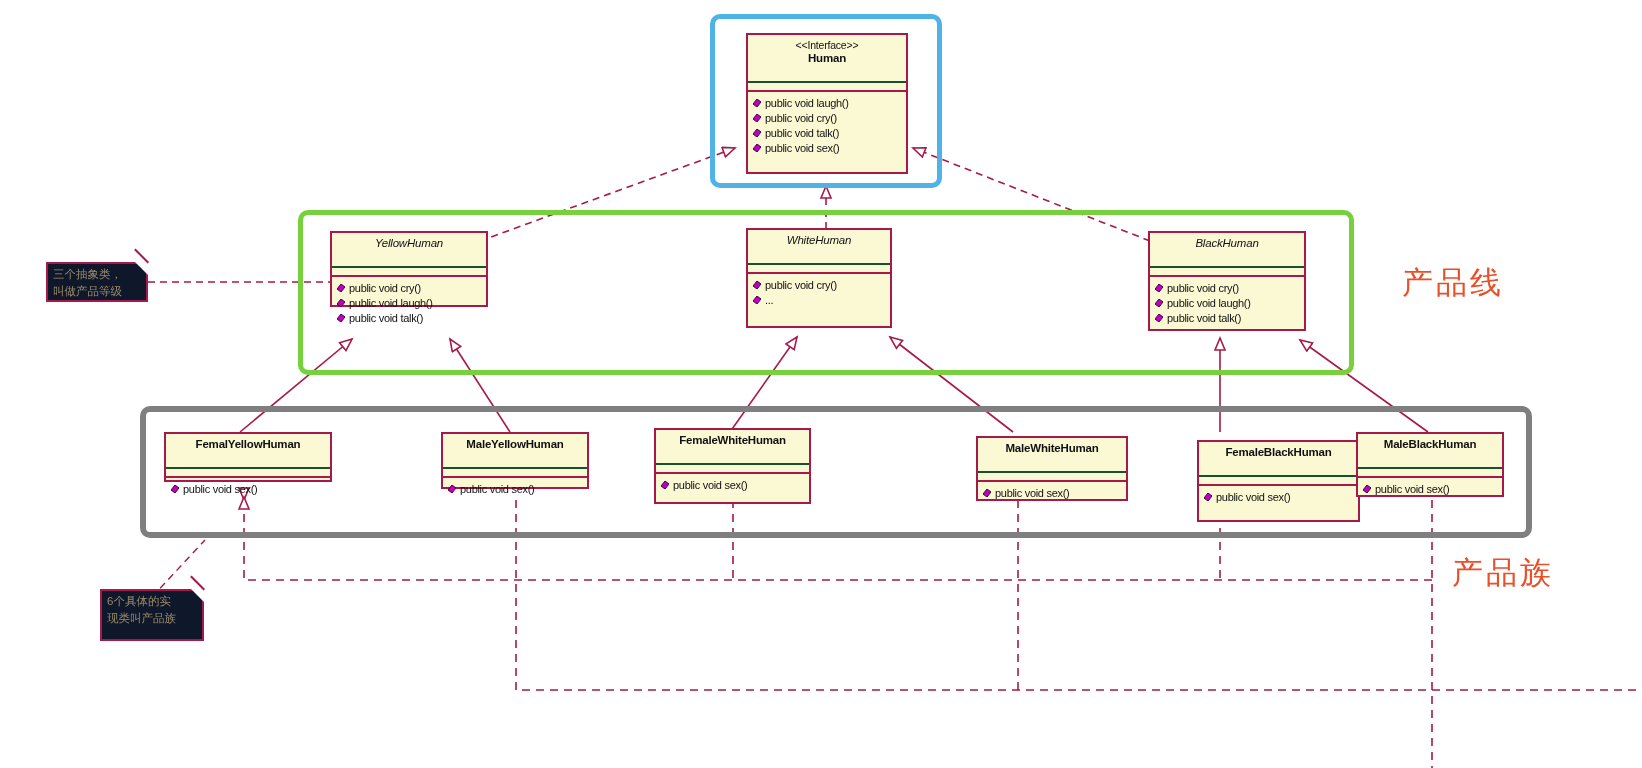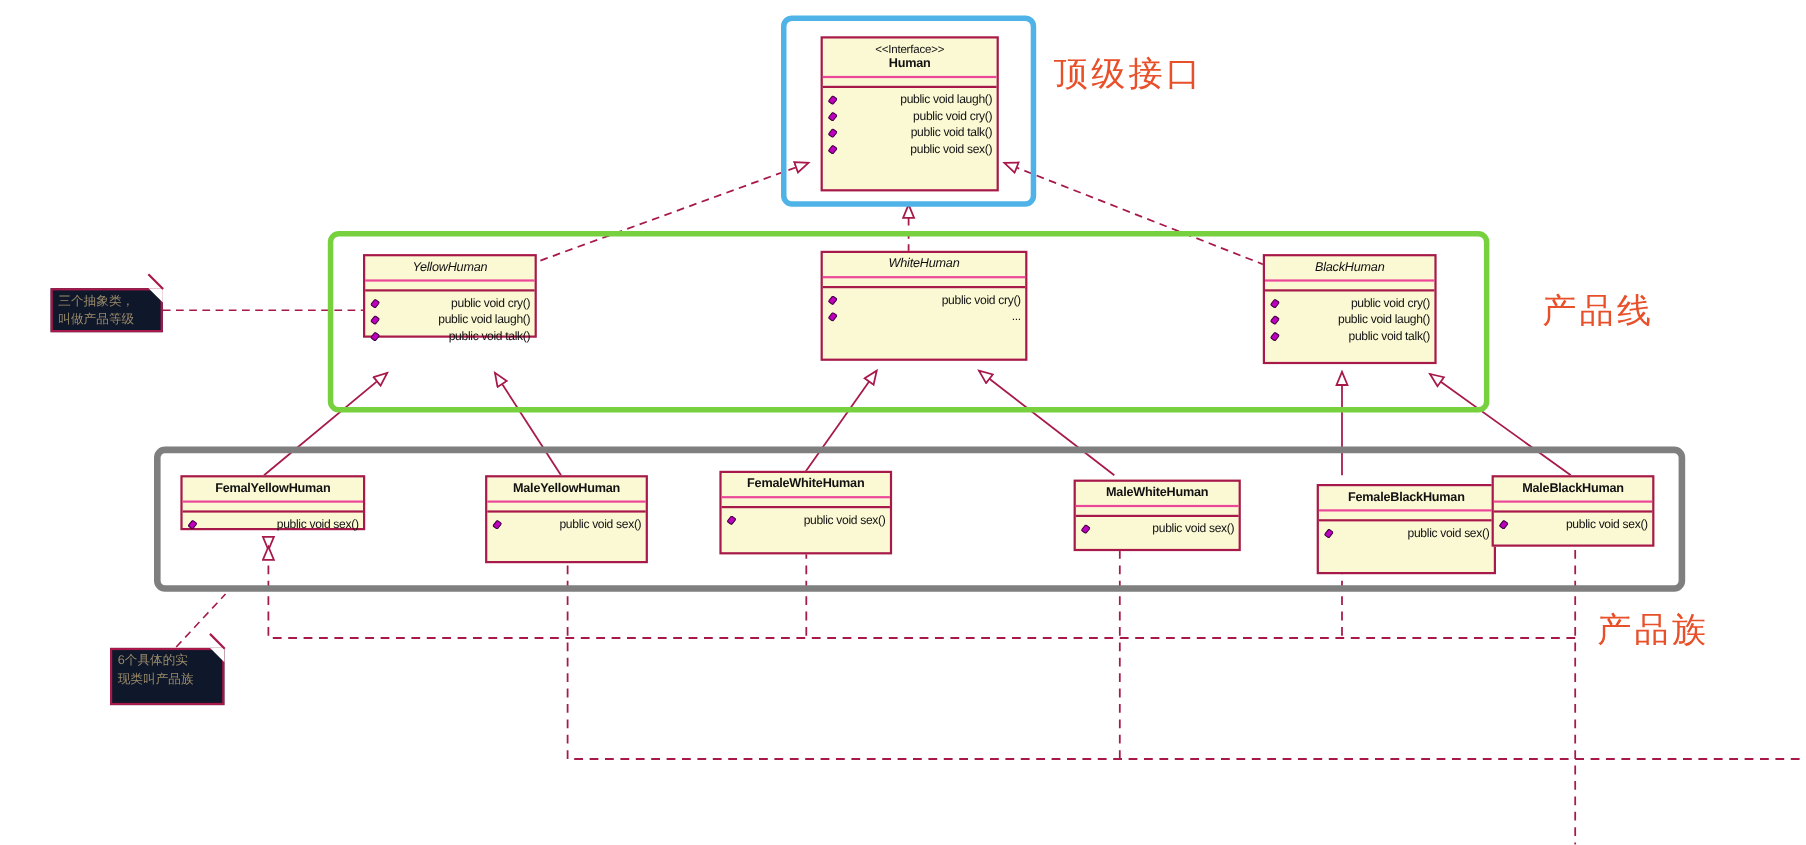--- a/index.html
+++ b/index.html
@@ -48,43 +48,42 @@
     box-sizing: border-box;
     background: #fbf8d4;
     border: 2px solid #a7184b;
     font-size: 11px;
     color: #111111;
     z-index: 5;
   }
   .uml .title {
     box-sizing: border-box;
     text-align: center;
-    padding: 4px 4px 4px 4px;
-    border-bottom: 2px solid #ec4899;
+    padding: 4px 4px 16px 4px;
+    border-bottom: 2px solid #14532d;
     line-height: 13px;
     font-weight: bold;
     font-size: 11.5px;
     letter-spacing: -0.2px;
   }
   .uml .title.italic { font-style: italic; font-weight: normal; }
   .uml .stereo {
     display: block;
     font-weight: normal;
     font-style: normal;
     font-size: 10.5px;
   }
   .uml .attrs {
     box-sizing: border-box;
     height: 9px;
     border-bottom: 2px solid #a7184b;
   }
   .uml .ops {
     box-sizing: border-box;
-    padding: 4px 4px 4px 4px;
-    text-align: right;
+    padding: 4px 18px 4px 4px;
   }
   .uml .op {
     position: relative;
     padding-left: 13px;
     line-height: 15px;
     white-space: nowrap;
     font-size: 11px;
     letter-spacing: -0.3px;
   }
   .uml .op .mark {
@@ -244,21 +243,21 @@
       </div>
       <div class="op">
         <svg class="mark" viewBox="0 0 8 8">
             <polygon points="0,5 4,0 8,3 4,8" fill="#c000c0" stroke="#400040" stroke-width="1"></polygon>
           </svg>
         <span>public void talk()</span>
       </div>
     </div>
   </div>
 
-  <div class="uml" style="left:746px; top:228px; width:188px; height:100px;">
+  <div class="uml" style="left:746px; top:228px; width:146px; height:100px;">
     <div class="title italic">
       <span>WhiteHuman</span>
     </div>
     <div class="attrs"></div>
     <div class="ops">
       <div class="op">
         <svg class="mark" viewBox="0 0 8 8">
             <polygon points="0,5 4,0 8,3 4,8" fill="#c000c0" stroke="#400040" stroke-width="1"></polygon>
           </svg>
         <span>public void cry()</span>
@@ -307,21 +306,21 @@
     <div class="ops">
       <div class="op">
         <svg class="mark" viewBox="0 0 8 8">
             <polygon points="0,5 4,0 8,3 4,8" fill="#c000c0" stroke="#400040" stroke-width="1"></polygon>
           </svg>
         <span>public void sex()</span>
       </div>
     </div>
   </div>
 
-  <div class="uml" style="left:441px; top:432px; width:148px; height:80px;">
+  <div class="uml" style="left:441px; top:432px; width:148px; height:57px;">
     <div class="title">
       <span>MaleYellowHuman</span>
     </div>
     <div class="attrs"></div>
     <div class="ops">
       <div class="op">
         <svg class="mark" viewBox="0 0 8 8">
             <polygon points="0,5 4,0 8,3 4,8" fill="#c000c0" stroke="#400040" stroke-width="1"></polygon>
           </svg>
         <span>public void sex()</span>
@@ -396,19 +395,18 @@
     <span class="ntxt">叫做产品等级</span>
   </div>
 
   <div class="note" style="left:100px; top:589px; width:104px; height:52px;">
     <span class="fold"></span>
     <span class="foldline"></span>
     <span class="ntxt">6个具体的实</span>
     <span class="ntxt">现类叫产品族</span>
   </div>
 
-  <div class="redlabel" style="left:958px; top:46px;">顶级接口</div>
 
   <div class="redlabel" style="left:1402px; top:262px;">产品线</div>
 
   <div class="redlabel" style="left:1452px; top:552px;text-align:center;">产品族</div>
 
 </div>
 
 </body></html>

